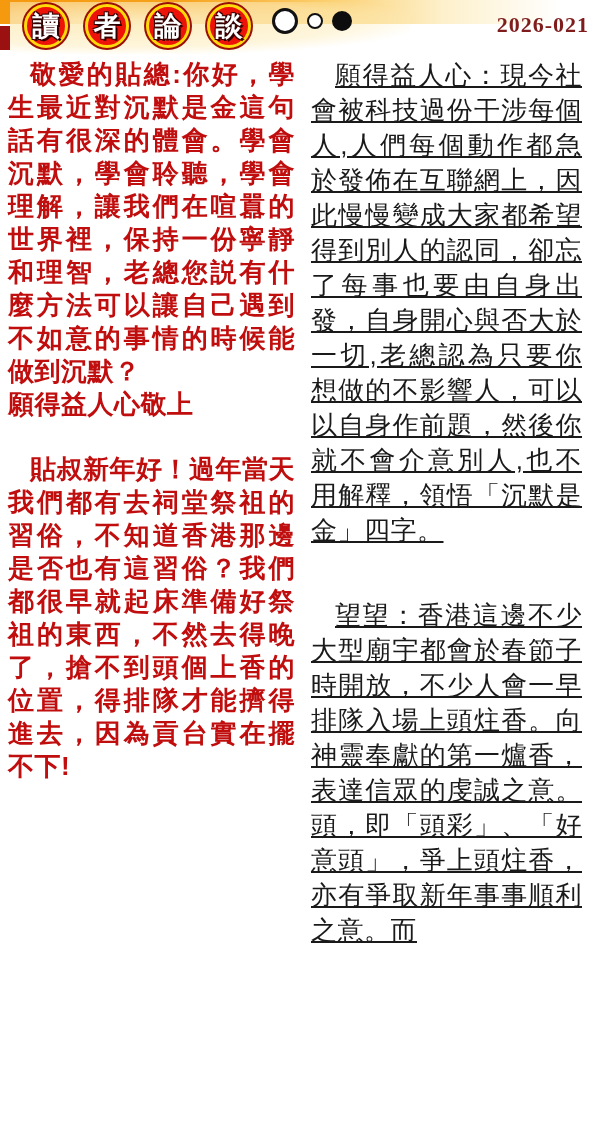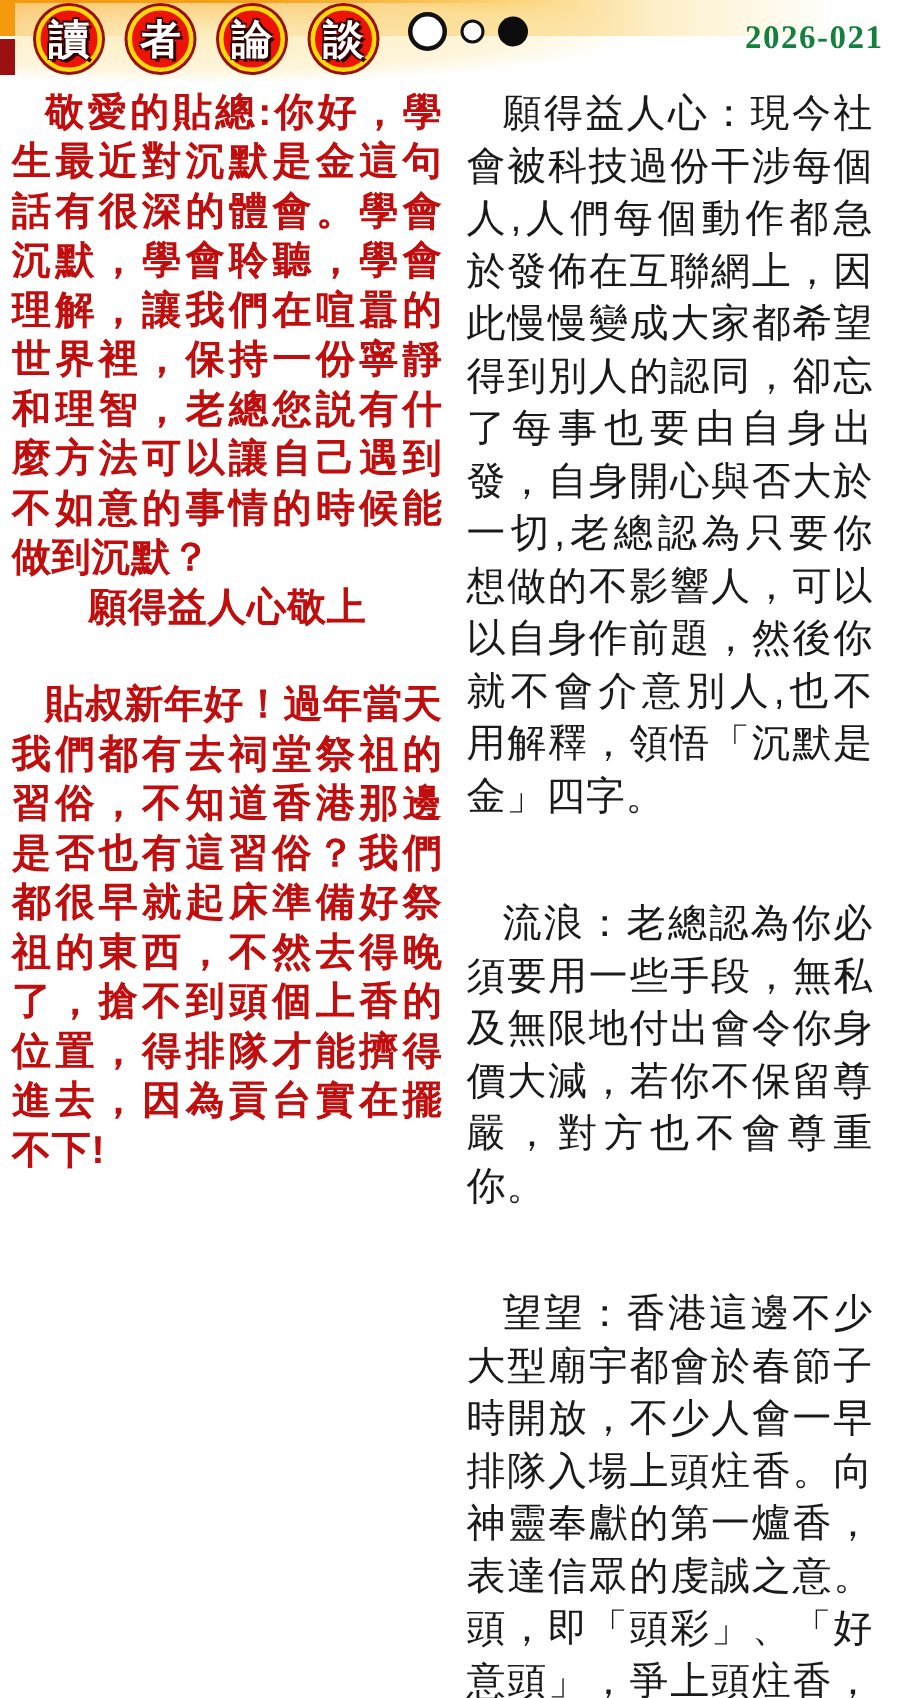--- a/index.html
+++ b/index.html
@@ -31,31 +31,31 @@
     color:#ffffff;font-weight:bold;font-size:27px;line-height:1;
     text-shadow:2px 2px 0 #300000,-1px -1px 0 #300000,1px -1px 0 #300000,-1px 1px 0 #300000;
   }
   .circles{position:absolute;left:272px;top:8px;display:flex;align-items:center;gap:9px;}
   .circle-lg{width:26px;height:26px;border-radius:50%;border:3px solid #111;background:#fff;box-sizing:border-box;}
   .circle-sm{width:16px;height:16px;border-radius:50%;border:2px solid #111;background:#fff;box-sizing:border-box;}
   .circle-fill{width:20px;height:20px;border-radius:50%;background:#0d0d0d;}
   .issue{
     position:absolute;right:16px;top:12px;
     font-family:"Liberation Serif","DejaVu Serif",serif;
-    font-weight:bold;font-size:22px;color:#15803d;letter-spacing:1px;
+    font-weight:bold;font-size:22px;color:#7f1d1d;letter-spacing:1px;
   }
 
   
   .columns{display:flex;gap:16px;padding:2px 6px 0 8px;}
   .col{width:287px;text-align:justify;}
   .col-left{color:#c00d0d;font-weight:bold;font-size:26px;line-height:33px;letter-spacing:0.5px;}
   .col-left p{margin:0 0 32px 0;text-indent:22px;}
-  .col-left .sig{display:block;text-align:center;text-indent:0;margin-top:0;}
+  .col-left .sig{display:block;text-align:left;text-indent:0;margin-top:0;}
   .col-right{color:#1a1a1a;font-size:26px;line-height:35px;letter-spacing:0.5px;font-weight:500;}
-  .col-right p{margin:0 16px 50px 0;text-indent:24px;}
+  .col-right p{margin:0 16px 50px 0;text-indent:24px;text-decoration:underline;}
 </style>
 </head>
 <body>
 
 <div class="page">
 
   <div class="header">
     <div class="swoosh"></div>
     <div class="glow"></div>
     <div class="red-tab"></div>
@@ -92,19 +92,18 @@
         <span class="sig">願得益人心敬上</span>
       </p>
       <p>
         <span>貼叔新年好！過年當天我們都有去祠堂祭祖的習俗，不知道香港那邊是否也有這習俗？我們都很早就起床準備好祭祖的東西，不然去得晚了，搶不到頭個上香的位置，得排隊才能擠得進去，因為貢台實在擺不下!</span>
         
       </p>
     </div>
 
     <div class="col col-right">
       <p>願得益人心：現今社會被科技過份干涉每個人,人們每個動作都急於發佈在互聯網上，因此慢慢變成大家都希望得到別人的認同，卻忘了每事也要由自身出發，自身開心與否大於一切,老總認為只要你想做的不影響人，可以以自身作前題，然後你就不會介意別人,也不用解釋，領悟「沉默是金」四字。</p>
-      <p>流浪：老總認為你必須要用一些手段，無私及無限地付出會令你身價大減，若你不保留尊嚴，對方也不會尊重你。</p>
       <p style="margin-bottom:0;">望望：香港這邊不少大型廟宇都會於春節子時開放，不少人會一早排隊入場上頭炷香。向神靈奉獻的第一爐香，表達信眾的虔誠之意。頭，即「頭彩」、「好意頭」，爭上頭炷香，亦有爭取新年事事順利之意。而</p>
 
     </div>
 
   </div>
 </div>
 
 </body></html>

